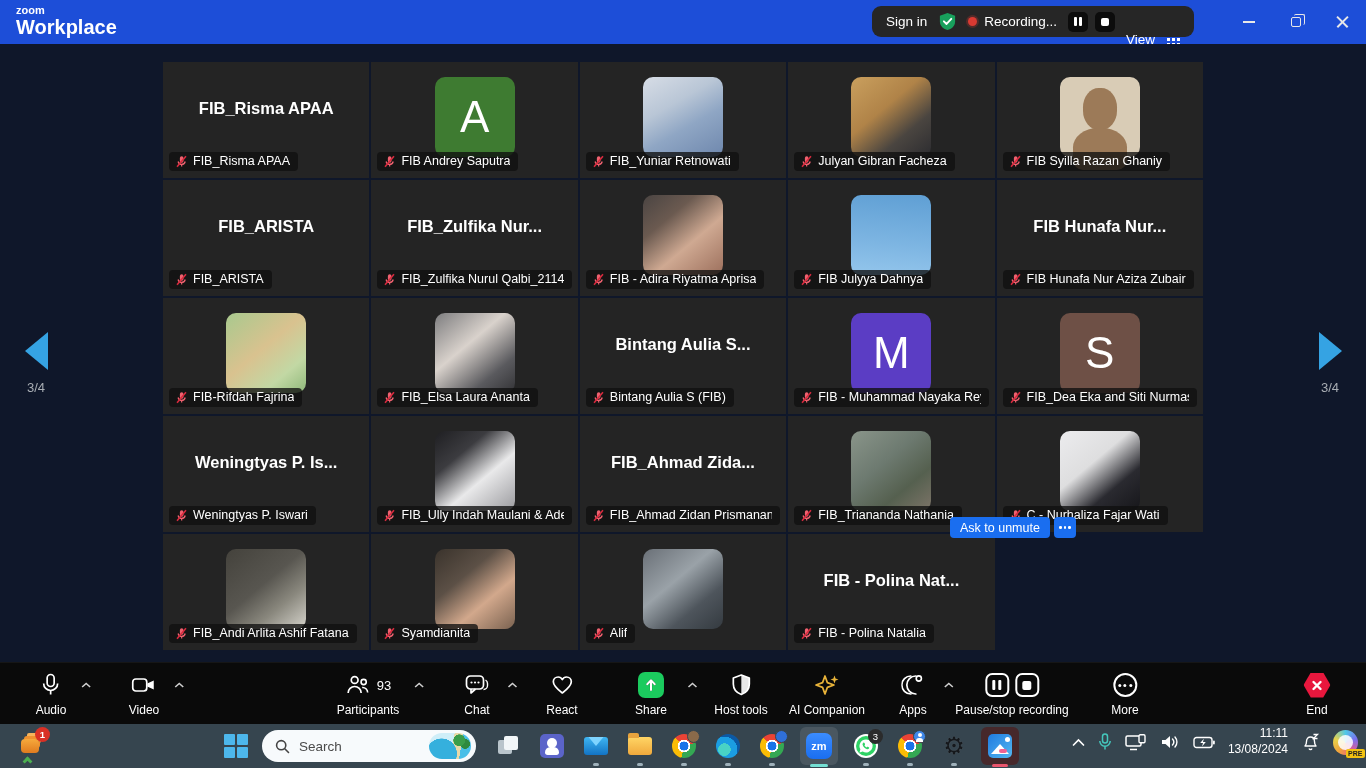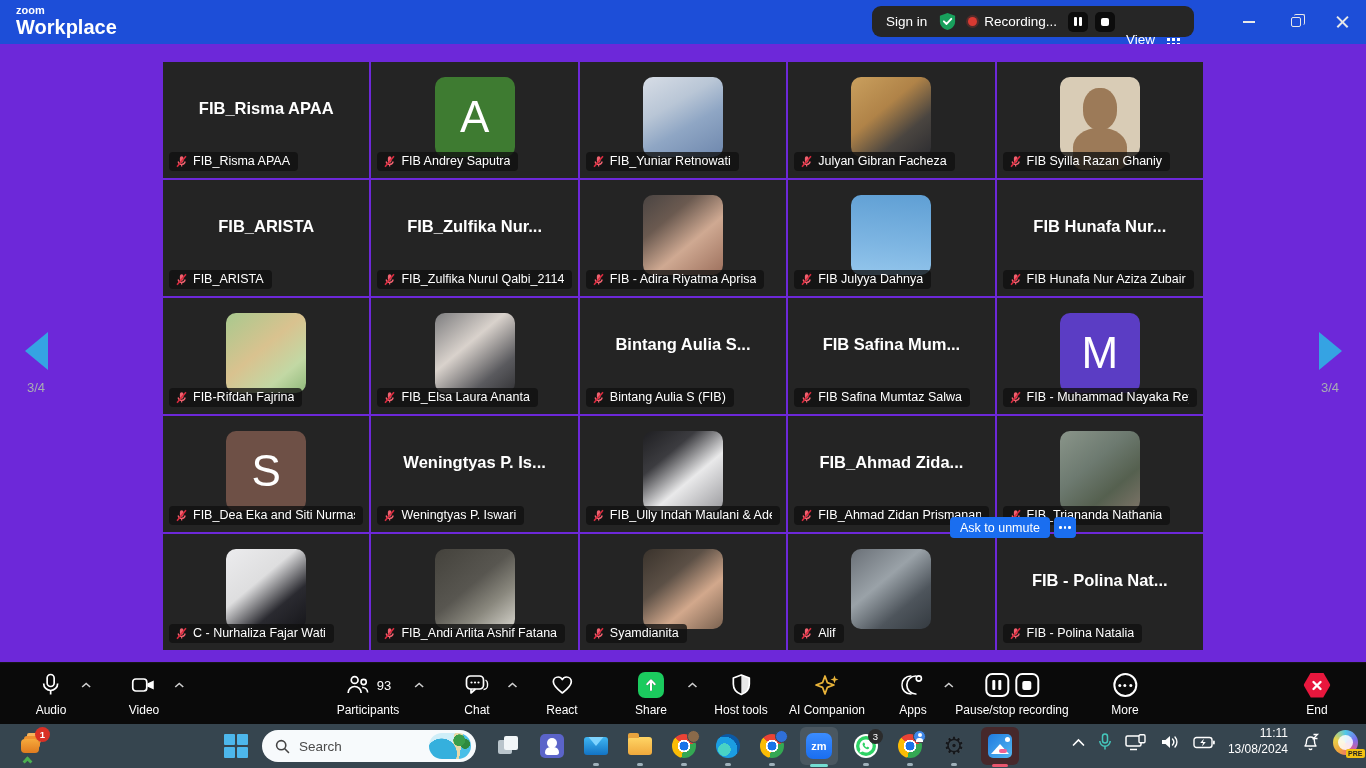--- a/index.html
+++ b/index.html
@@ -26,21 +26,21 @@
   .win-controls { position:absolute; right:0; top:0; height:44px; display:flex; }
   .win-btn { width:47px; height:44px; display:flex; align-items:center; justify-content:center; }
   .ic-min { width:12px; height:2px; background:#e8e8e8; }
   .ic-restore { position:relative; width:10px; height:10px; border:1.5px solid #e8e8e8; border-radius:2px; }
   .ic-restore::before { content:""; position:absolute; left:2px; top:-4.5px; width:10px; height:10px; border:1.5px solid #e8e8e8; border-left:none; border-bottom:none; border-radius:2px; }
   .ic-close { position:relative; width:13px; height:13px; }
   .ic-close::before,.ic-close::after { content:""; position:absolute; left:-1px; top:5.5px; width:15px; height:1.6px; background:#e8e8e8; }
   .ic-close::before{ transform:rotate(45deg);} .ic-close::after{ transform:rotate(-45deg);}
 
   
-  .stage { position:absolute; top:44px; left:0; width:1366px; height:618px; background:#6d28d9; }
+  .stage { position:absolute; top:44px; left:0; width:1366px; height:618px; background:#0f172a; }
   .gallery { position:absolute; left:163px; top:18px; width:1040px; height:588px; display:grid;
     grid-template-columns:repeat(5,1fr); grid-template-rows:repeat(5,1fr); gap:2px; }
   .tile { position:relative; background:#242424; overflow:hidden; }
   .tile-center { position:absolute; inset:0; display:flex; align-items:center; justify-content:center; padding:0 8px 24px;
     color:#fff; font-weight:700; font-size:16.5px; text-align:center; }
   .tile-avatar { position:absolute; left:50%; top:15px; transform:translateX(-50%); width:80px; height:80px; border-radius:10px;
     display:flex; align-items:center; justify-content:center; color:#fff; font-size:44px; font-weight:400; }
   .tile-label { position:absolute; left:6px; bottom:7px; max-width:calc(100% - 12px); display:flex; align-items:center; gap:5px;
     background:rgba(15,15,15,.78); border-radius:4px; padding:2px 8px 3px 6px; color:#fff; font-size:12.5px; white-space:nowrap; overflow:hidden; }
   .mic-muted { flex:0 0 auto; width:13px; height:13px; }
@@ -372,33 +372,20 @@
         <svg class="mic-muted" viewBox="0 0 16 16">
           <rect x="6" y="1.5" width="4.4" height="8" rx="2.2" fill="#ef6270"></rect>
           <path d="M3.8 8 a4.5 4.5 0 0 0 8.8 0" stroke="#ef6270" stroke-width="1.5" fill="none"></path>
           <line x1="8.2" y1="11" x2="8.2" y2="14" stroke="#ef6270" stroke-width="1.5"></line>
           <line x1="2.5" y1="14.5" x2="13.5" y2="1.5" stroke="#d92b3f" stroke-width="2"></line>
         </svg>
         <span>Bintang Aulia S (FIB)</span>
       </div>
     </div>
 
-    <div class="tile">
-      <div class="tile-center">FIB Safina Mum...</div>
-
-      <div class="tile-label">
-        <svg class="mic-muted" viewBox="0 0 16 16">
-          <rect x="6" y="1.5" width="4.4" height="8" rx="2.2" fill="#ef6270"></rect>
-          <path d="M3.8 8 a4.5 4.5 0 0 0 8.8 0" stroke="#ef6270" stroke-width="1.5" fill="none"></path>
-          <line x1="8.2" y1="11" x2="8.2" y2="14" stroke="#ef6270" stroke-width="1.5"></line>
-          <line x1="2.5" y1="14.5" x2="13.5" y2="1.5" stroke="#d92b3f" stroke-width="2"></line>
-        </svg>
-        <span>FIB Safina Mumtaz Salwa</span>
-      </div>
-    </div>
 
     <div class="tile">
 
       <div class="tile-avatar" style="background: rgb(91, 61, 196);">M</div>
       <div class="tile-label">
         <svg class="mic-muted" viewBox="0 0 16 16">
           <rect x="6" y="1.5" width="4.4" height="8" rx="2.2" fill="#ef6270"></rect>
           <path d="M3.8 8 a4.5 4.5 0 0 0 8.8 0" stroke="#ef6270" stroke-width="1.5" fill="none"></path>
           <line x1="8.2" y1="11" x2="8.2" y2="14" stroke="#ef6270" stroke-width="1.5"></line>
           <line x1="2.5" y1="14.5" x2="13.5" y2="1.5" stroke="#d92b3f" stroke-width="2"></line>

